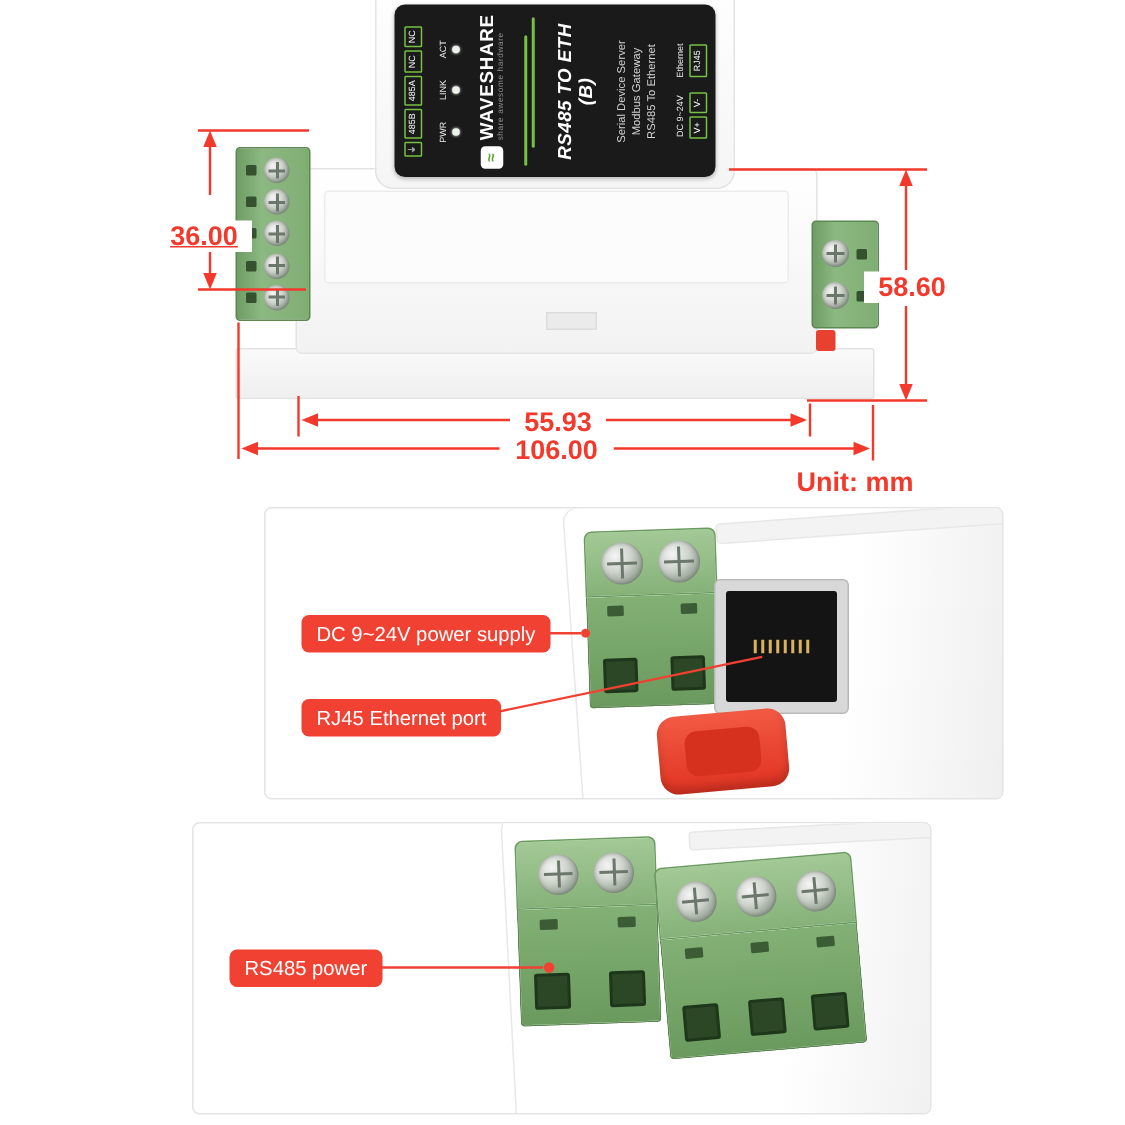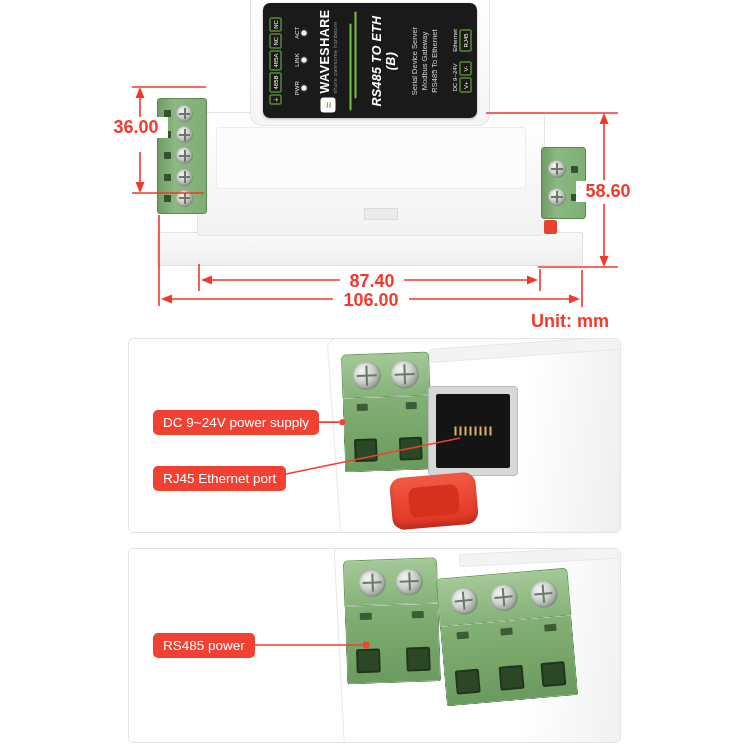--- a/index.html
+++ b/index.html
@@ -200,28 +200,28 @@
           <polygon points="140,193 135.5,182 144.5,182"></polygon>
         <polygon points="604,113 599.5,124 608.5,124"></polygon>
           <polygon points="604,267 599.5,256 608.5,256"></polygon>
         <polygon points="201,280 212,275.5 212,284.5"></polygon>
           <polygon points="538,280 527,275.5 527,284.5"></polygon>
         <polygon points="161,299 172,294.5 172,303.5"></polygon>
           <polygon points="580,299 569,294.5 569,303.5"></polygon>
       </g>
     </svg>
 
-    <div class="dimtxt" style="left:104px;top:117px;width:64px;">36.00</div>
+    <div class="dimtxt" style="left:104px;top:147px;width:64px;text-decoration:underline;">36.00</div>
     <div class="dimtxt" style="left:576px;top:181px;width:64px;text-align:center;">58.60</div>
-    <div class="dimtxt" style="left:340px;top:271px;width:64px;">87.40</div>
+    <div class="dimtxt" style="left:340px;top:271px;width:64px;">55.93</div>
     <div class="dimtxt" style="left:333px;top:290px;width:76px;">106.00</div>
     <div class="dimtxt" style="left:500px;top:311px;width:140px;">Unit: mm</div>
   </div>
 
-  <div class="card" id="card1" style="top:338px;">
+  <div class="card" id="card1" style="top:338px;margin-left:48px;">
     <div class="abs" style="left:205px;top:-12px;width:330px;height:224px;transform:rotate(-4deg);
                 background:linear-gradient(100deg,#ffffff 55%,#ececec 92%);
                 border:1px solid #e8e8e8;border-radius:10px;"></div>
     <div class="abs" style="left:300px;top:2px;width:230px;height:14px;transform:rotate(-4deg);
                 background:#f3f3f3;border:1px solid #e7e7e7;border-radius:3px;"></div>
 
     <div class="abs" style="left:214px;top:14px;width:88px;height:118px;transform:rotate(-2deg);">
       <div class="t-top" style="height:44px;">
         <span class="screw" style="width:28px;height:28px;"></span>
         <span class="screw" style="width:28px;height:28px;"></span>

